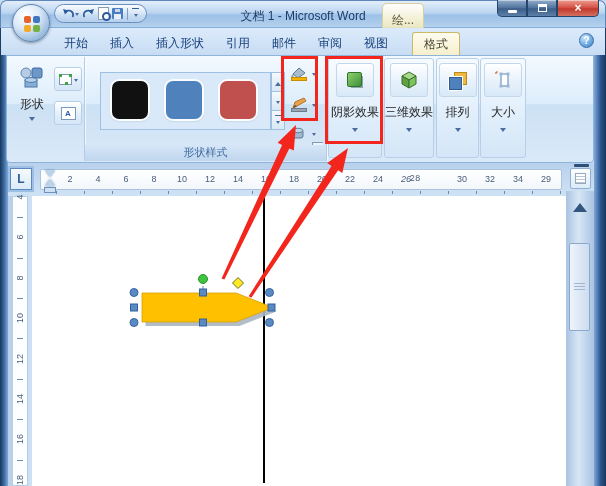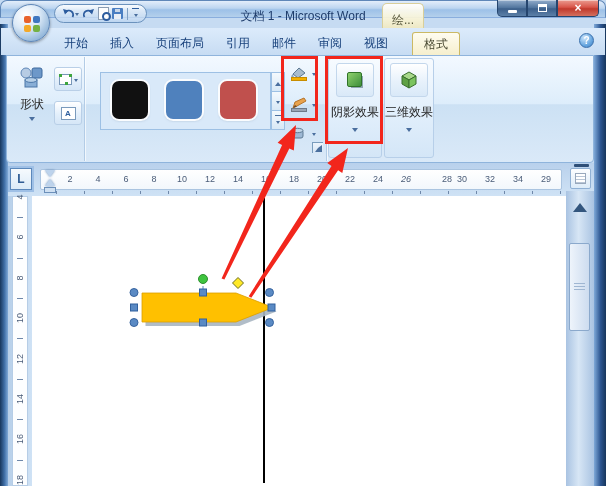--- a/index.html
+++ b/index.html
@@ -7,21 +7,21 @@
        font-family:"Liberation Sans","DejaVu Sans",sans-serif;background:#c6dbf2;}
   #app *{box-sizing:border-box;}
 
   
   .border-left{position:absolute;left:0;top:24px;width:8px;height:462px;
     background:linear-gradient(90deg,#17365c,#3f6ea6 55%,#7fa9d8);}
   .border-right{position:absolute;left:594px;top:24px;width:12px;height:462px;
     background:linear-gradient(90deg,#7fa9d8,#2c5590 55%,#17365c);}
 
   
-  .titlebar{position:absolute;left:0;top:0;width:606px;height:18px;
+  .titlebar{position:absolute;left:0;top:0;width:606px;height:28px;
     background:linear-gradient(#e3eefb,#bcd5f0 45%,#9dc1e8 55%,#b4d0ec);
     border-radius:7px 7px 0 0;border:1px solid #5f87b8;border-bottom:1px solid #89aede;}
   .office-btn{position:absolute;left:12px;top:4px;width:38px;height:38px;border-radius:50%;z-index:40;
     background:radial-gradient(circle at 35% 28%,#ffffff,#dbe9f7 40%,#9dbede 72%,#6f99c8);
     border:1px solid #5f87b8;box-shadow:0 1px 3px rgba(0,0,0,.4);}
   .lg{position:absolute;width:7px;height:7px;border-radius:2px;}
   .lg.a{left:11px;top:11px;background:#e8622c}.lg.b{left:20px;top:11px;background:#3f77c0}
   .lg.c{left:11px;top:20px;background:#f3a929}.lg.d{left:20px;top:20px;background:#74b143}
   .qat{position:absolute;left:54px;top:4px;height:19px;display:flex;align-items:center;gap:3px;
     padding:0 7px;border-radius:10px;border:1px solid #6b92bd;
@@ -234,21 +234,21 @@
         <span class="glyph-max"></span>
       </div>
     <div class="wbtn close">
         <span class="glyph-close">×</span>
       </div>
   </div>
 
   <div class="tabrow">
     <div class="tab">开始</div>
     <div class="tab">插入</div>
-    <div class="tab">页面布局</div>
+    <div class="tab">插入形状</div>
     <div class="tab">引用</div>
     <div class="tab">邮件</div>
     <div class="tab">审阅</div>
     <div class="tab">视图</div>
     <div class="tab active">格式</div>
   </div>
   <div class="help-btn">?</div>
 
   <div class="ribbon">
 
@@ -314,20 +314,21 @@
       <div class="fx-btn" style="top:64px;">
         <svg width="20" height="16">
           <rect x="3" y="5" width="11" height="8" rx="2" fill="#9db8d4" stroke="#5e7a94"></rect>
           <ellipse cx="8.5" cy="5.5" rx="5.5" ry="2.2" fill="#c3d6e8" stroke="#5e7a94"></ellipse>
         </svg>
         <span class="caret sm"></span>
       </div>
       <div class="dlg-launch">
           <i></i>
         </div>
+      <div class="glabel">形状样式</div>
     </div>
 
     <div class="biggroup gC">
       <div class="iconbtn">
         <span class="shadow-ic"></span>
       </div>
       <span class="biglbl">阴影效果</span>
       <span class="caret"></span>
     </div>
 
@@ -336,21 +337,42 @@
         <svg width="18" height="18">
           <polygon points="9,1 16,5 9,9 2,5" fill="#a8d88a" stroke="#3a6e2e"></polygon>
           <polygon points="2,5 9,9 9,17 2,13" fill="#5ea144" stroke="#3a6e2e"></polygon>
           <polygon points="16,5 9,9 9,17 16,13" fill="#7bc45e" stroke="#3a6e2e"></polygon>
         </svg>
       </div>
       <span class="biglbl">三维效果</span>
       <span class="caret"></span>
     </div>
 
-
+    <div class="biggroup gE">
+      <div class="iconbtn">
+        <span class="arr-ic"></span>
+      </div>
+      <span class="biglbl">排列</span>
+      <span class="caret"></span>
+    </div>
+
+    <div class="biggroup gF">
+      <div class="iconbtn">
+        <svg width="17" height="18">
+          <rect x="6" y="3" width="7" height="12" fill="#fff" stroke="#5b84b2"></rect>
+          <rect x="4.5" y="1.5" width="3" height="3" fill="#9db8d4"></rect>
+          <rect x="11.5" y="1.5" width="3" height="3" fill="#9db8d4"></rect>
+          <rect x="4.5" y="13.5" width="3" height="3" fill="#9db8d4"></rect>
+          <rect x="11.5" y="13.5" width="3" height="3" fill="#9db8d4"></rect>
+          <path d="M1 1 h2 M1 1 v2" stroke="#c06a2a" stroke-width="1.2"></path>
+        </svg>
+      </div>
+      <span class="biglbl">大小</span>
+      <span class="caret"></span>
+    </div>
   </div>
 
   <div class="ruler-bg"></div>
   <div class="tab-selector">L</div>
   <div class="hruler"></div>
   <div class="ind-down"></div>
   <div class="ind-up"></div>
   <div class="ind-box"></div>
   <div id="hnums">
       <span class="rnum" style="left: 63px;">2</span>
@@ -359,21 +381,21 @@
       <span class="rnum" style="left: 147px;">8</span>
       <span class="rnum" style="left: 175px;">10</span>
       <span class="rnum" style="left: 203px;">12</span>
       <span class="rnum" style="left: 231px;">14</span>
       <span class="rnum" style="left: 259px;">16</span>
       <span class="rnum" style="left: 287px;">18</span>
       <span class="rnum" style="left: 315px;">20</span>
       <span class="rnum" style="left: 343px;">22</span>
       <span class="rnum" style="left: 371px;">24</span>
       <span class="rnum" style="left: 399px; font-style: italic;">26</span>
-      <span class="rnum" style="left: 440px;">28</span>
+      <span class="rnum" style="left: 408px; font-family: Liberation Mono, monospace;">28</span>
       <span class="rnum" style="left: 455px;">30</span>
       <span class="rnum" style="left: 483px; text-align: center;">32</span>
       <span class="rnum" style="left: 511px;">34</span>
       <span class="rnum" style="left: 539px;">29</span>
       <span class="htick" style="left: 56px;"></span>
       <span class="htick" style="left: 84px;"></span>
       <span class="htick" style="left: 112px;"></span>
       <span class="htick" style="left: 140px;"></span>
       <span class="htick" style="left: 168px;"></span>
       <span class="htick" style="left: 196px;"></span>

